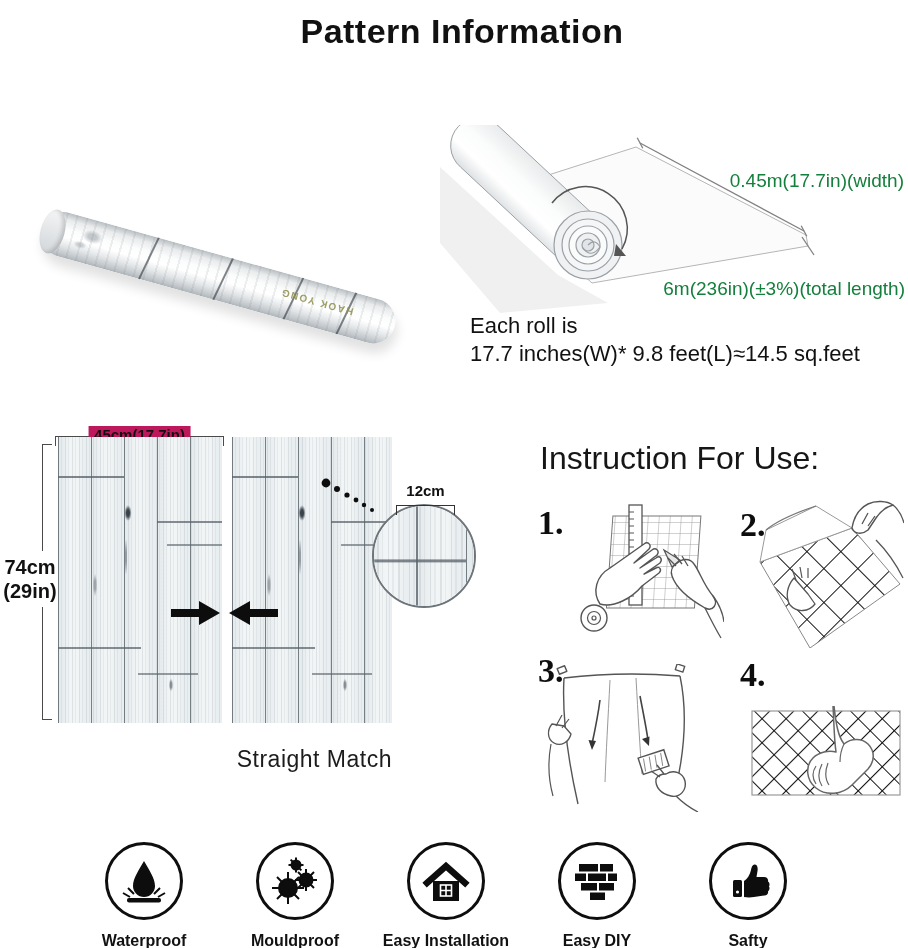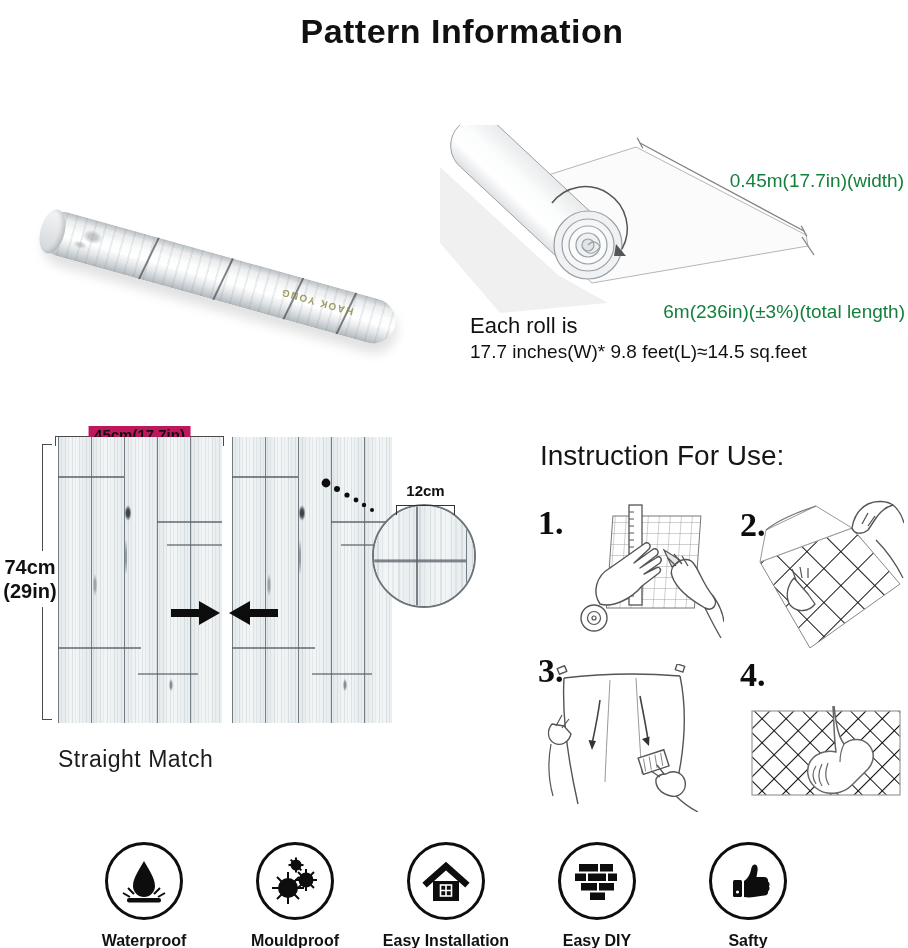--- a/index.html
+++ b/index.html
@@ -25,23 +25,23 @@
           radial-gradient(ellipse 14px 9px at 18px 38%, rgba(90,102,110,.35) 30%, rgba(90,102,110,0) 75%),
           radial-gradient(ellipse 9px 5px at 8px 62%, rgba(90,102,110,.28) 30%, rgba(90,102,110,0) 75%);}
   .tube .seam{position:absolute;top:0;bottom:0;width:1.5px;background:rgba(45,52,58,.6);transform:skewX(-10deg);}
   .seam.s1{left:30%;} .seam.s2{left:51%;} .seam.s3{left:71%;} .seam.s4{left:86%;}
   .brand{position:absolute;right:44px;top:14px;transform:rotate(180deg);color:#8e8e4c;
          font-size:10px;font-weight:700;letter-spacing:1.5px;opacity:.85;}
 
   
   .dim-label{position:absolute;font-size:19px;color:#15803d;white-space:nowrap;}
   #dim-width{right:4px;top:170px;}
-  #dim-length{right:3px;top:278px;margin-top:23px;}
+  #dim-length{right:3px;top:278px;}
   .each-roll-1{position:absolute;left:470px;top:313px;font-size:22px;}
-  .each-roll-2{position:absolute;left:470px;top:341px;font-size:19px;}
+  .each-roll-2{position:absolute;left:470px;top:341px;font-size:22px;}
 
   
   .wood{background-color:#eef1f3;
     background-image:
       radial-gradient(ellipse 5px 11px at 70px 76px, rgba(40,50,58,.9) 30%, rgba(40,50,58,0) 72%),
       radial-gradient(ellipse 3px 9px at 113px 248px, rgba(55,65,73,.55) 30%, rgba(55,65,73,0) 72%),
       radial-gradient(ellipse 3px 16px at 37px 148px, rgba(70,80,88,.45) 30%, rgba(70,80,88,0) 72%),
       radial-gradient(ellipse 2px 26px at 68px 120px, rgba(70,82,90,.5) 30%, rgba(70,82,90,0) 72%),
       linear-gradient(rgba(86,96,104,.75),rgba(86,96,104,.75)),
       linear-gradient(rgba(86,96,104,.7),rgba(86,96,104,.7)),
@@ -71,25 +71,25 @@
   .bracket-12 .lbl{position:absolute;left:50%;top:-24px;transform:translateX(-50%);
       background:#fff;padding:0 3px;font-size:15px;font-weight:700;white-space:nowrap;}
 
   .magnifier{position:absolute;left:372px;top:504px;width:100px;height:100px;border-radius:50%;
       border:2px solid #6e757a;overflow:hidden;background:#fff;z-index:4;}
   .magnifier .wood{position:absolute;left:12px;top:12px;width:76px;height:76px;
       transform:scale(1.5);transform-origin:50% 45%;}
 
   .match-arrow{position:absolute;z-index:5;}
   .dotted-line{position:absolute;left:318px;top:474px;z-index:5;}
-  .straight-match{position:absolute;left:58px;top:746px;width:334px;text-align:left;
+  .straight-match{position:absolute;left:58px;top:746px;width:334px;text-align:right;
       font-size:23px;color:#1c1c1c;letter-spacing:.5px;}
 
   
-  .instr-heading{position:absolute;left:540px;top:440px;font-size:28px;color:#161616;margin:0;font-weight:400;}
+  .instr-heading{position:absolute;left:540px;top:440px;font-size:32px;color:#161616;margin:0;font-weight:400;}
   .step{position:absolute;}
   .step .num{position:absolute;font-family:"Liberation Serif",serif;font-weight:700;font-size:34px;color:#0d0d0d;}
   .step svg{position:absolute;}
   #step1{left:538px;top:498px;width:190px;height:152px;}
   #step2{left:740px;top:498px;width:168px;height:152px;}
   #step3{left:538px;top:650px;width:190px;height:162px;}
   #step4{left:740px;top:652px;width:165px;height:155px;}
 
   
   .features{position:absolute;left:74px;top:842px;width:744px;display:flex;justify-content:space-between;}

